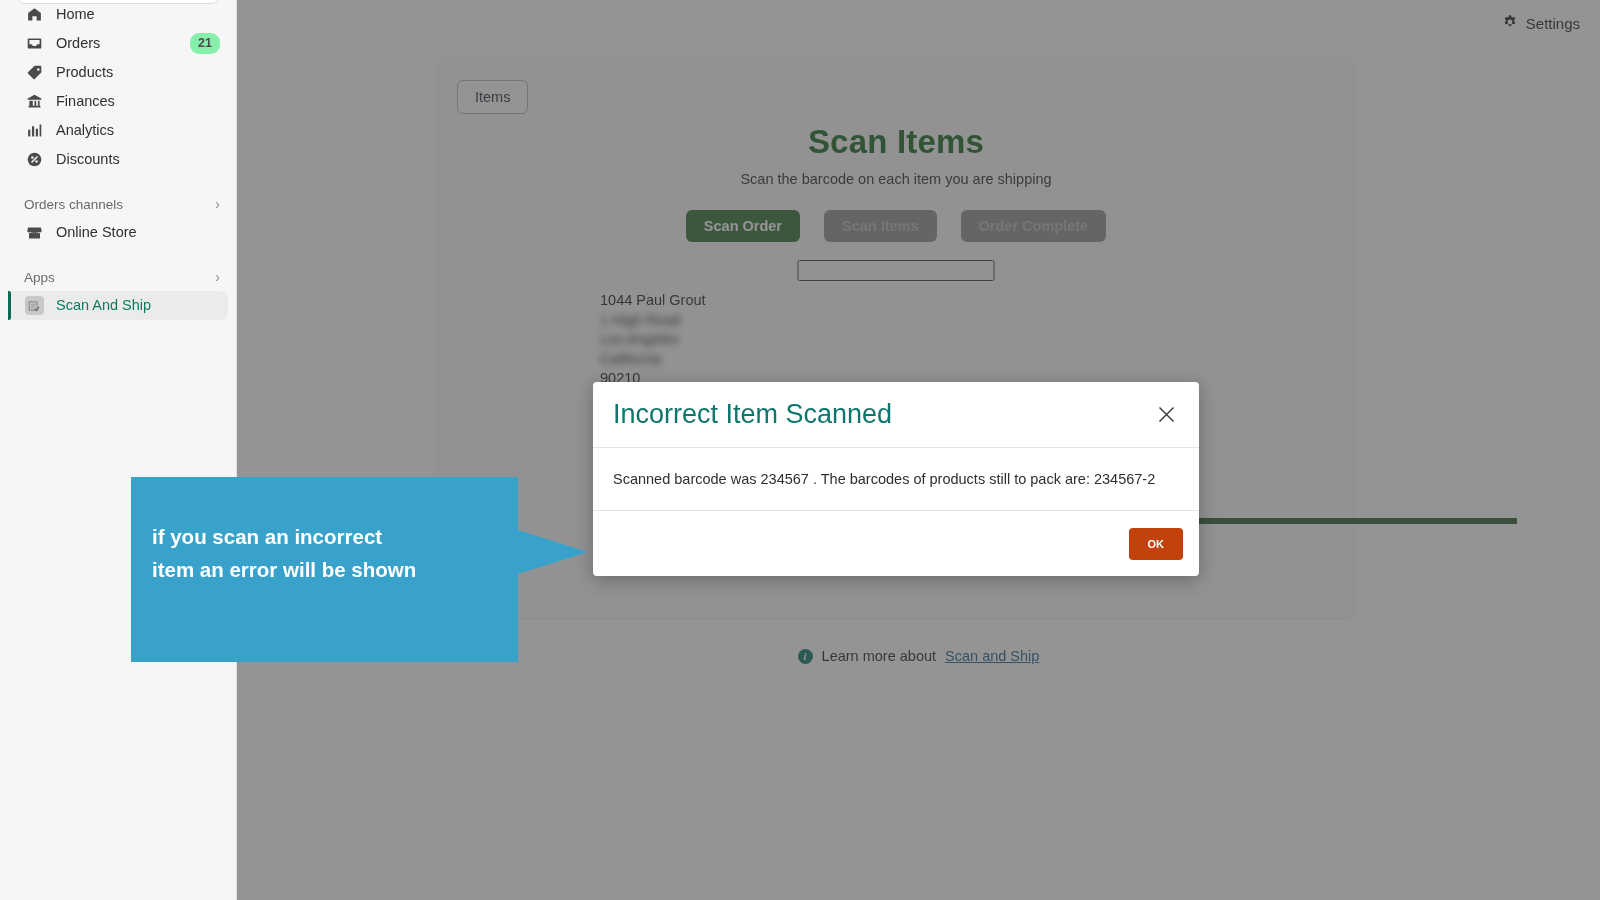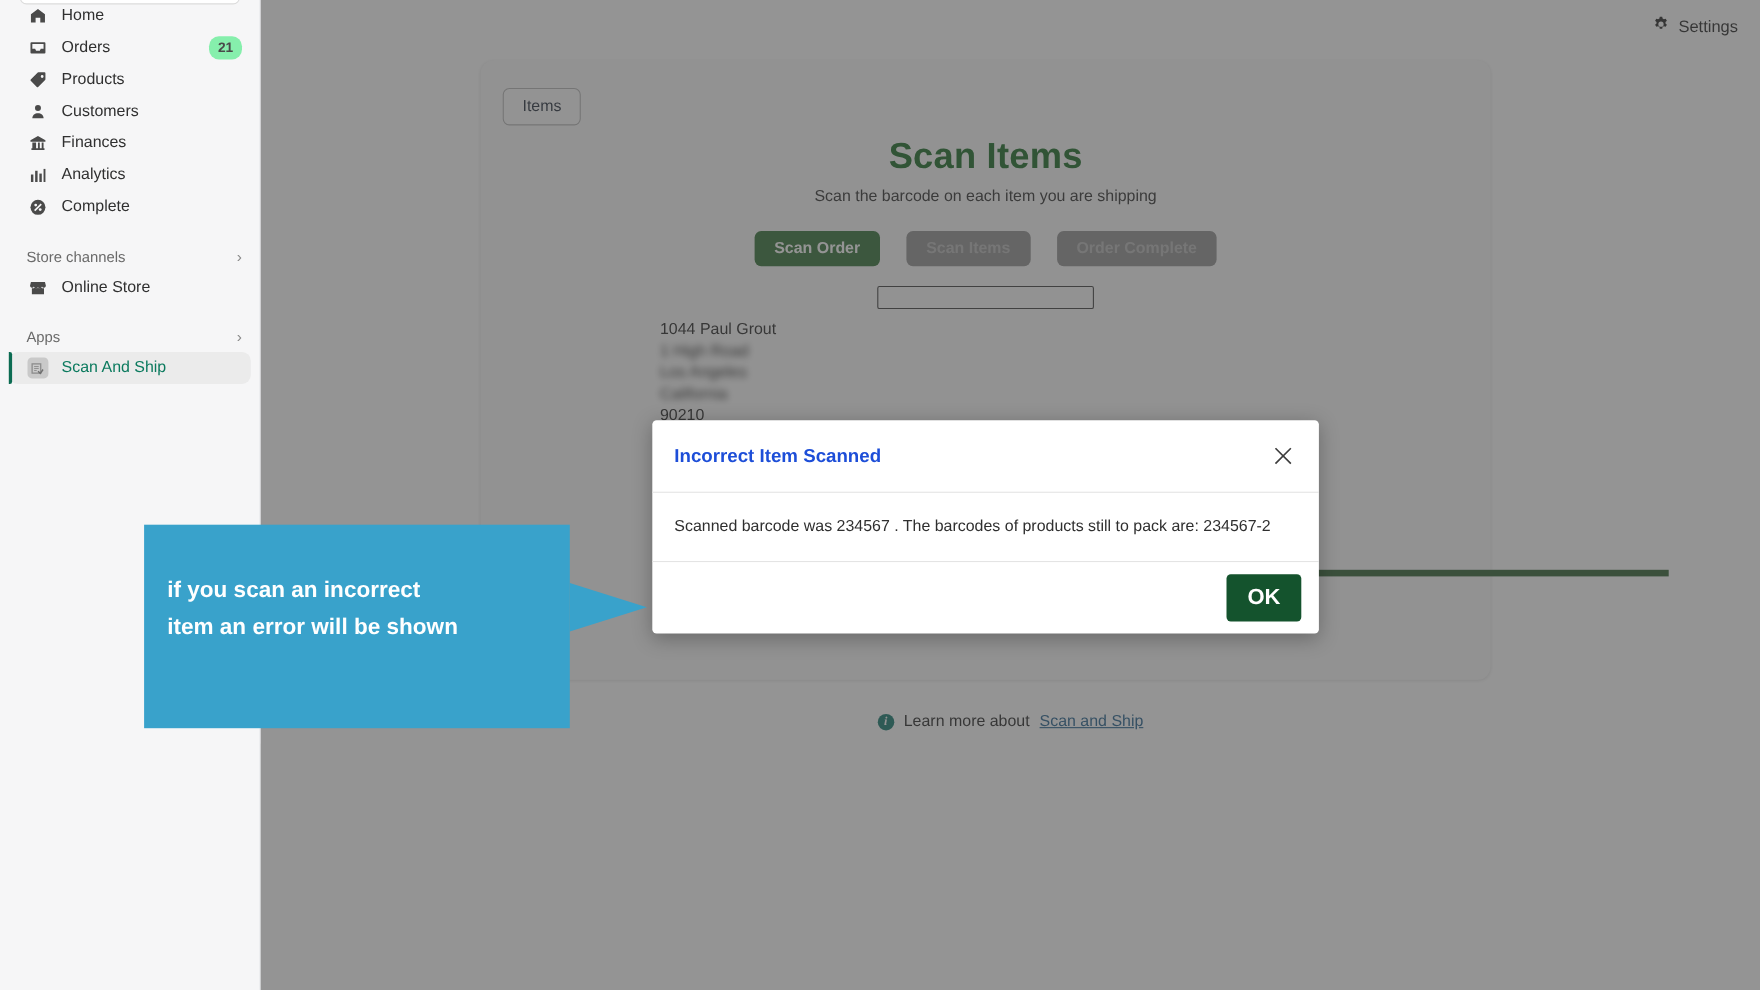--- a/index.html
+++ b/index.html
@@ -162,39 +162,39 @@
     border-radius: 4px;
     box-shadow: 0 4px 18px rgba(0,0,0,0.28);
     display: flex; flex-direction: column;
   }
   .modal-head {
     height: 66px; flex: 0 0 66px;
     display: flex; align-items: center; justify-content: space-between;
     padding: 0 20px 0 20px;
     border-bottom: 1px solid #e4e4e4;
   }
-  .modal-title { font-size: 17px; color: #1d4ed8; font-weight: 700; }
+  .modal-title { font-size: 27px; color: #0f766e; font-weight: 400; }
   .close-x {
     width: 26px; height: 26px; cursor: pointer;
     display: flex; align-items: center; justify-content: center;
     color: #3d3d3d;
   }
   .modal-body {
     flex: 0 0 63px; display: flex; align-items: center;
     padding: 0 20px; font-size: 14.5px; color: #2f2f2f;
     border-bottom: 1px solid #e4e4e4;
   }
   .modal-foot {
     flex: 1; display: flex; align-items: center; justify-content: flex-end;
     padding: 0 16px;
   }
   .ok-btn {
-    background: #14532d; color: #ffffff;
+    background: #c2410c; color: #ffffff;
     border: none; border-radius: 4px;
-    font-size: 20px; font-weight: bold;
+    font-size: 11px; font-weight: bold;
     padding: 10px 19px; cursor: pointer;
     font-family: "Liberation Sans", sans-serif;
   }
 
   
   .callout {
     position: absolute; left: 131px; top: 477px;
     width: 387px; height: 185px;
     background: #39a2cb;
     z-index: 40;
@@ -244,29 +244,20 @@
 
       <div class="nav-item">
         <span class="ico">
           <svg width="17" height="17" viewBox="0 0 20 20">
               <path fill="#4a4a4a" d="M10.5 2H17a1 1 0 0 1 1 1v6.5a1 1 0 0 1-.3.7l-7.5 7.5a1 1 0 0 1-1.4 0l-6.5-6.5a1 1 0 0 1 0-1.4l7.5-7.5a1 1 0 0 1 .7-.3zm4 3a1.5 1.5 0 1 0 0 3 1.5 1.5 0 0 0 0-3z"></path>
             </svg>
         </span>
         <span class="nav-label">Products</span>
       </div>
 
-      <div class="nav-item">
-        <span class="ico">
-          <svg width="17" height="17" viewBox="0 0 20 20">
-              <circle cx="10" cy="6" r="3.2" fill="#4a4a4a"></circle>
-              <path fill="#4a4a4a" d="M4 17c0-3.3 2.7-5.3 6-5.3s6 2 6 5.3z"></path>
-            </svg>
-        </span>
-        <span class="nav-label">Customers</span>
-      </div>
 
       <div class="nav-item">
         <span class="ico">
           <svg width="17" height="17" viewBox="0 0 20 20">
               <path fill="#4a4a4a" d="M10 2 2 6.5V8h16V6.5zM4 9v6H3v2h14v-2h-1V9h-2v6h-2V9h-2v6H8V9z"></path>
             </svg>
         </span>
         <span class="nav-label">Finances</span>
       </div>
 
@@ -285,27 +276,27 @@
 
       <div class="nav-item">
         <span class="ico">
           <svg width="17" height="17" viewBox="0 0 20 20">
               <circle cx="10" cy="10" r="8" fill="#4a4a4a"></circle>
               <path d="M6.5 13.5 13.5 6.5" stroke="#f6f6f7" stroke-width="1.8"></path>
               <circle cx="7.6" cy="7.6" r="1.5" fill="#f6f6f7"></circle>
               <circle cx="12.4" cy="12.4" r="1.5" fill="#f6f6f7"></circle>
             </svg>
         </span>
-        <span class="nav-label">Complete</span>
+        <span class="nav-label">Discounts</span>
       </div>
 
       <div class="sec-gap"></div>
 
       <div class="nav-section">
-        <span>Store channels</span>
+        <span>Orders channels</span>
         <span class="chev">›</span>
       </div>
 
       <div class="nav-item">
         <span class="ico">
           <svg width="17" height="17" viewBox="0 0 20 20">
               <path fill="#4a4a4a" d="M2.5 4h15l1 4a2.2 2.2 0 0 1-4.2.8A2.2 2.2 0 0 1 10 9.2 2.2 2.2 0 0 1 5.7 8.8 2.2 2.2 0 0 1 1.5 8zM3.5 10.6V17h13v-6.4a3.3 3.3 0 0 1-3-.6 3.3 3.3 0 0 1-3.5 0 3.3 3.3 0 0 1-3.5 0 3.3 3.3 0 0 1-3 .6z"></path>
             </svg>
         </span>
         <span class="nav-label">Online Store</span>

